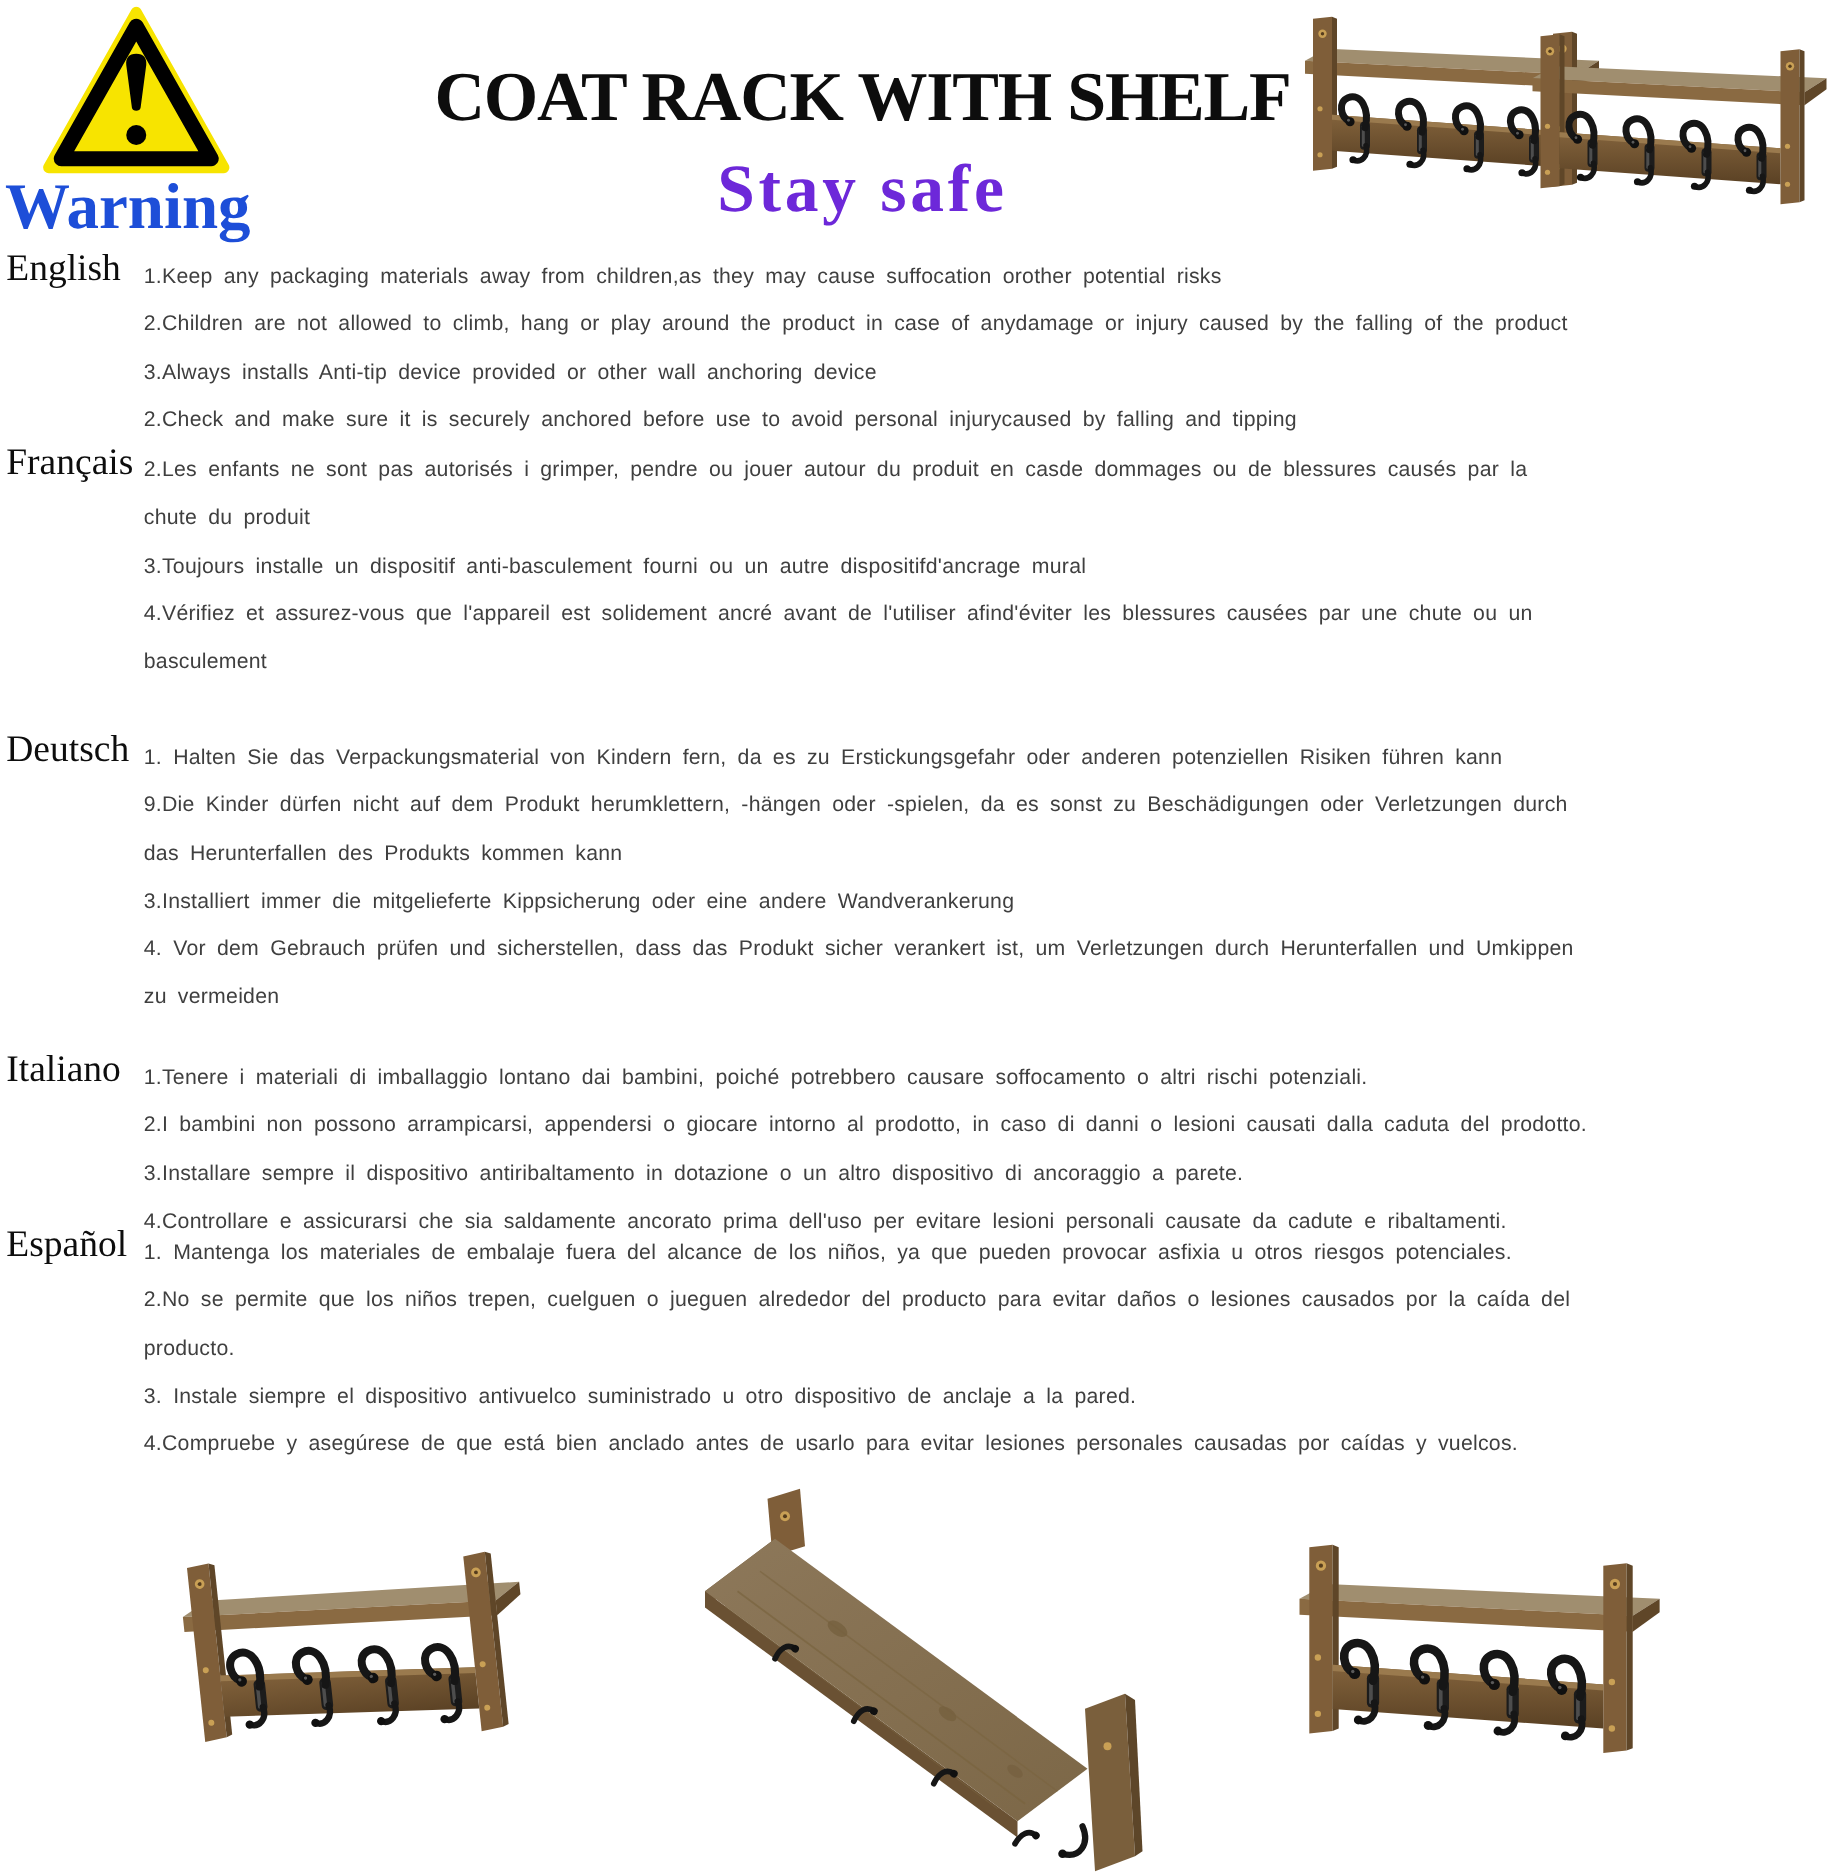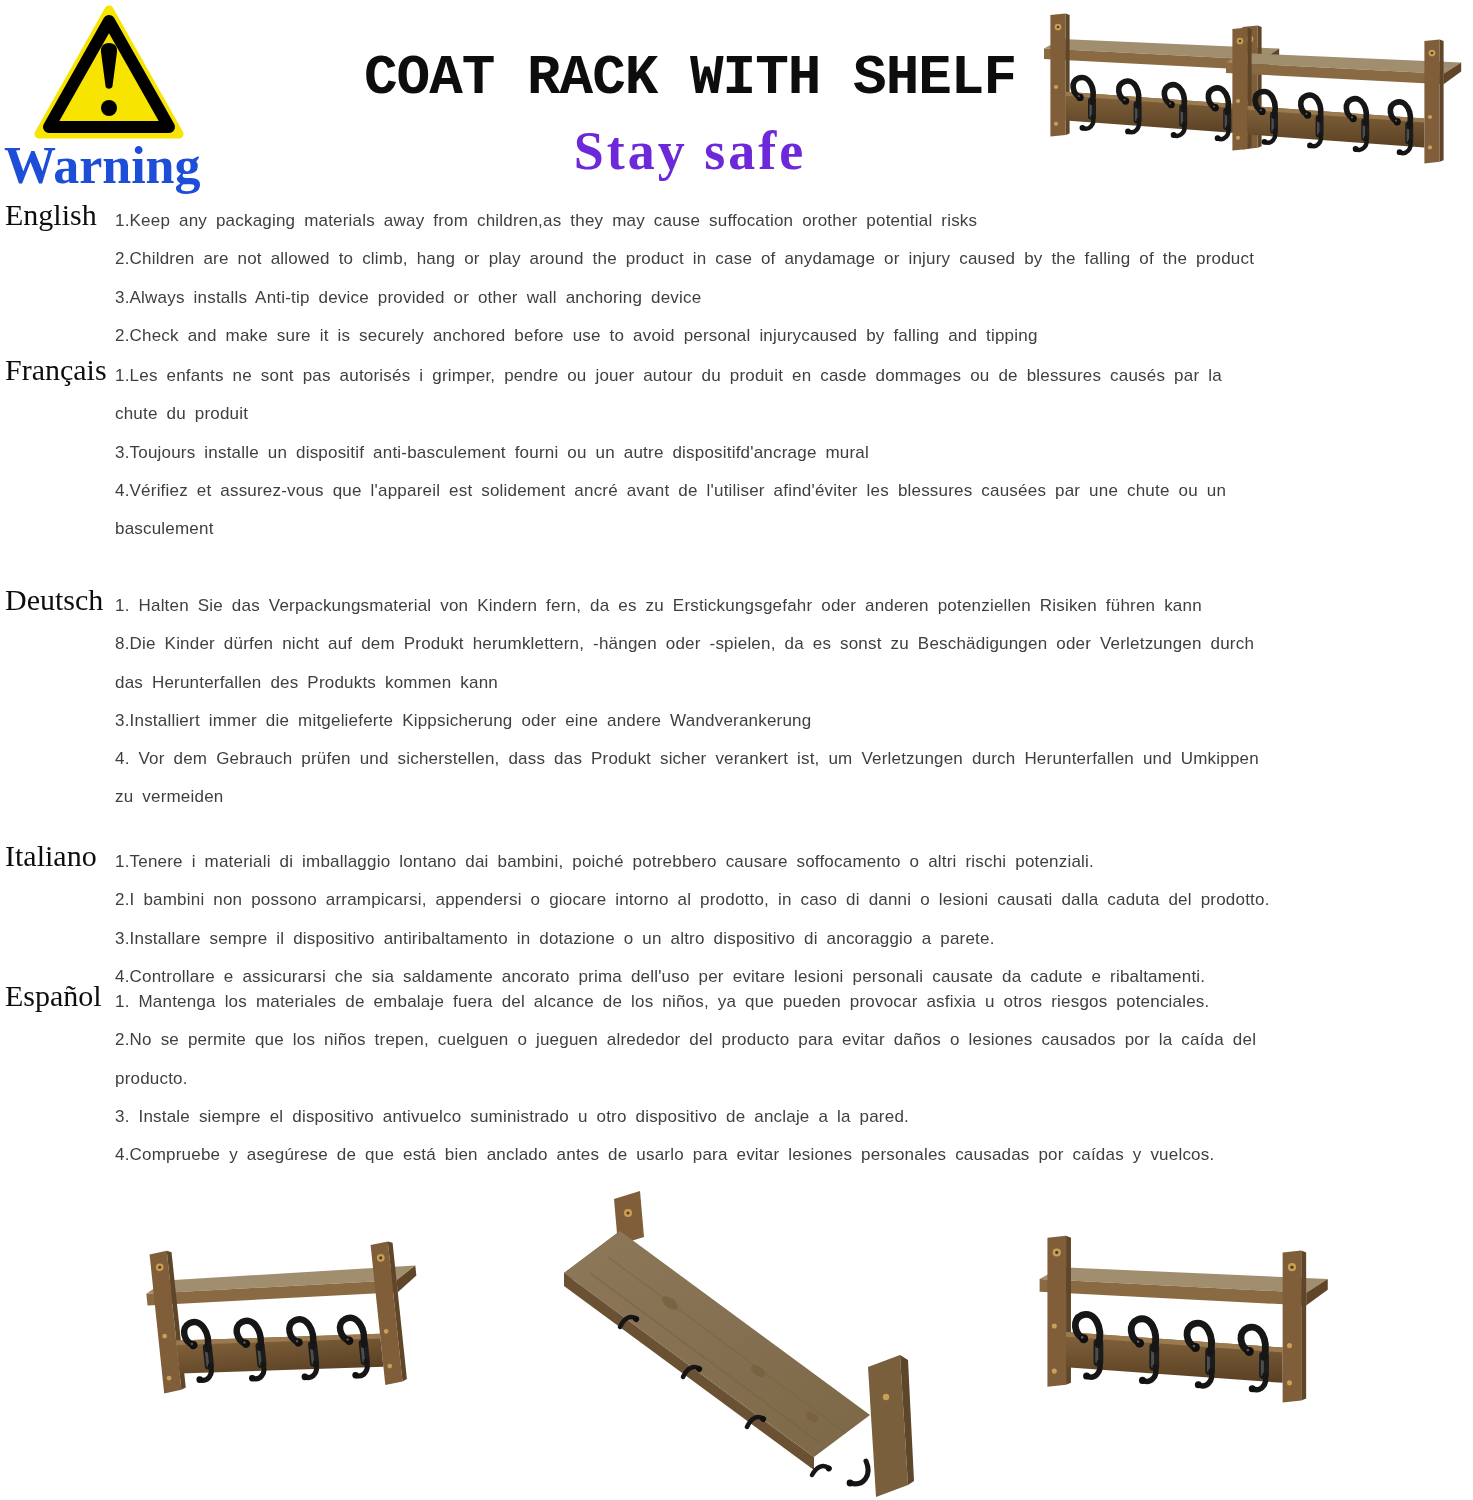--- a/index.html
+++ b/index.html
@@ -5,21 +5,21 @@
   html,body{margin:0;padding:0;background:#ffffff;}
   #page{position:relative;width:1473px;height:1500px;background:#ffffff;overflow:hidden;
         font-family:"Liberation Sans",sans-serif;}
 
   
   #warning-triangle{position:absolute;left:33px;top:5px;width:152px;height:136px;}
   .warning-word{position:absolute;left:4px;top:136px;width:210px;
         font-family:"Liberation Serif",serif;font-weight:700;font-size:52px;color:#1d4ed8;
         letter-spacing:0px;}
   .title-block{position:absolute;left:310px;top:50px;width:760px;text-align:center;}
-  .main-title{font-family:Liberation Mono, monospace;font-weight:700;font-size:56px;
+  .main-title{font-family:Liberation Serif, serif;font-weight:700;font-size:56px;
         letter-spacing:-1px;color:#0d0d0d;line-height:1.0;}
   .sub-title{font-family:"Liberation Serif",serif;font-weight:700;font-size:54px;
         letter-spacing:3px;color:#6d28d9;line-height:1.0;margin-top:18px;}
 
   
   .sec{position:absolute;left:0;width:1218px;}
   .lang{position:absolute;left:5px;top:-6px;font-family:"Liberation Serif",serif;
         font-size:30px;color:#0d0d0d;line-height:38.3px;white-space:nowrap;}
   .lines{margin-left:115px;}
   .ln{height:38.3px;line-height:38.3px;font-size:17px;color:#3f3f3f;
@@ -106,33 +106,33 @@
       <div class="ln">1.Keep any packaging materials away from children,as they may cause suffocation orother potential risks</div>
       <div class="ln">2.Children are not allowed to climb, hang or play around the product in case of anydamage or injury caused by the falling of the product</div>
       <div class="ln">3.Always installs Anti-tip device provided or other wall anchoring device</div>
       <div class="ln">2.Check and make sure it is securely anchored before use to avoid personal injurycaused by falling and tipping</div>
     </div>
   </div>
 
   <div class="sec" style="top:357px">
     <div class="lang">Français</div>
     <div class="lines">
-      <div class="ln">1.Les enfants ne sont pas autorisés i grimper, pendre ou jouer autour du produit en casde dommages ou de blessures causés par la</div>
+      <div class="ln">2.Les enfants ne sont pas autorisés i grimper, pendre ou jouer autour du produit en casde dommages ou de blessures causés par la</div>
       <div class="ln">chute du produit</div>
       <div class="ln">3.Toujours installe un dispositif anti-basculement fourni ou un autre dispositifd'ancrage mural</div>
       <div class="ln">4.Vérifiez et assurez-vous que l'appareil est solidement ancré avant de l'utiliser afind'éviter les blessures causées par une chute ou un</div>
       <div class="ln">basculement</div>
     </div>
   </div>
 
   <div class="sec" style="top:587px">
     <div class="lang">Deutsch</div>
     <div class="lines">
       <div class="ln">1. Halten Sie das Verpackungsmaterial von Kindern fern, da es zu Erstickungsgefahr oder anderen potenziellen Risiken führen kann</div>
-      <div class="ln">8.Die Kinder dürfen nicht auf dem Produkt herumklettern, -hängen oder -spielen, da es sonst zu Beschädigungen oder Verletzungen durch</div>
+      <div class="ln">9.Die Kinder dürfen nicht auf dem Produkt herumklettern, -hängen oder -spielen, da es sonst zu Beschädigungen oder Verletzungen durch</div>
       <div class="ln">das Herunterfallen des Produkts kommen kann</div>
       <div class="ln">3.Installiert immer die mitgelieferte Kippsicherung oder eine andere Wandverankerung</div>
       <div class="ln">4. Vor dem Gebrauch prüfen und sicherstellen, dass das Produkt sicher verankert ist, um Verletzungen durch Herunterfallen und Umkippen</div>
       <div class="ln">zu vermeiden</div>
     </div>
   </div>
 
   <div class="sec" style="top:843px">
     <div class="lang">Italiano</div>
     <div class="lines">

